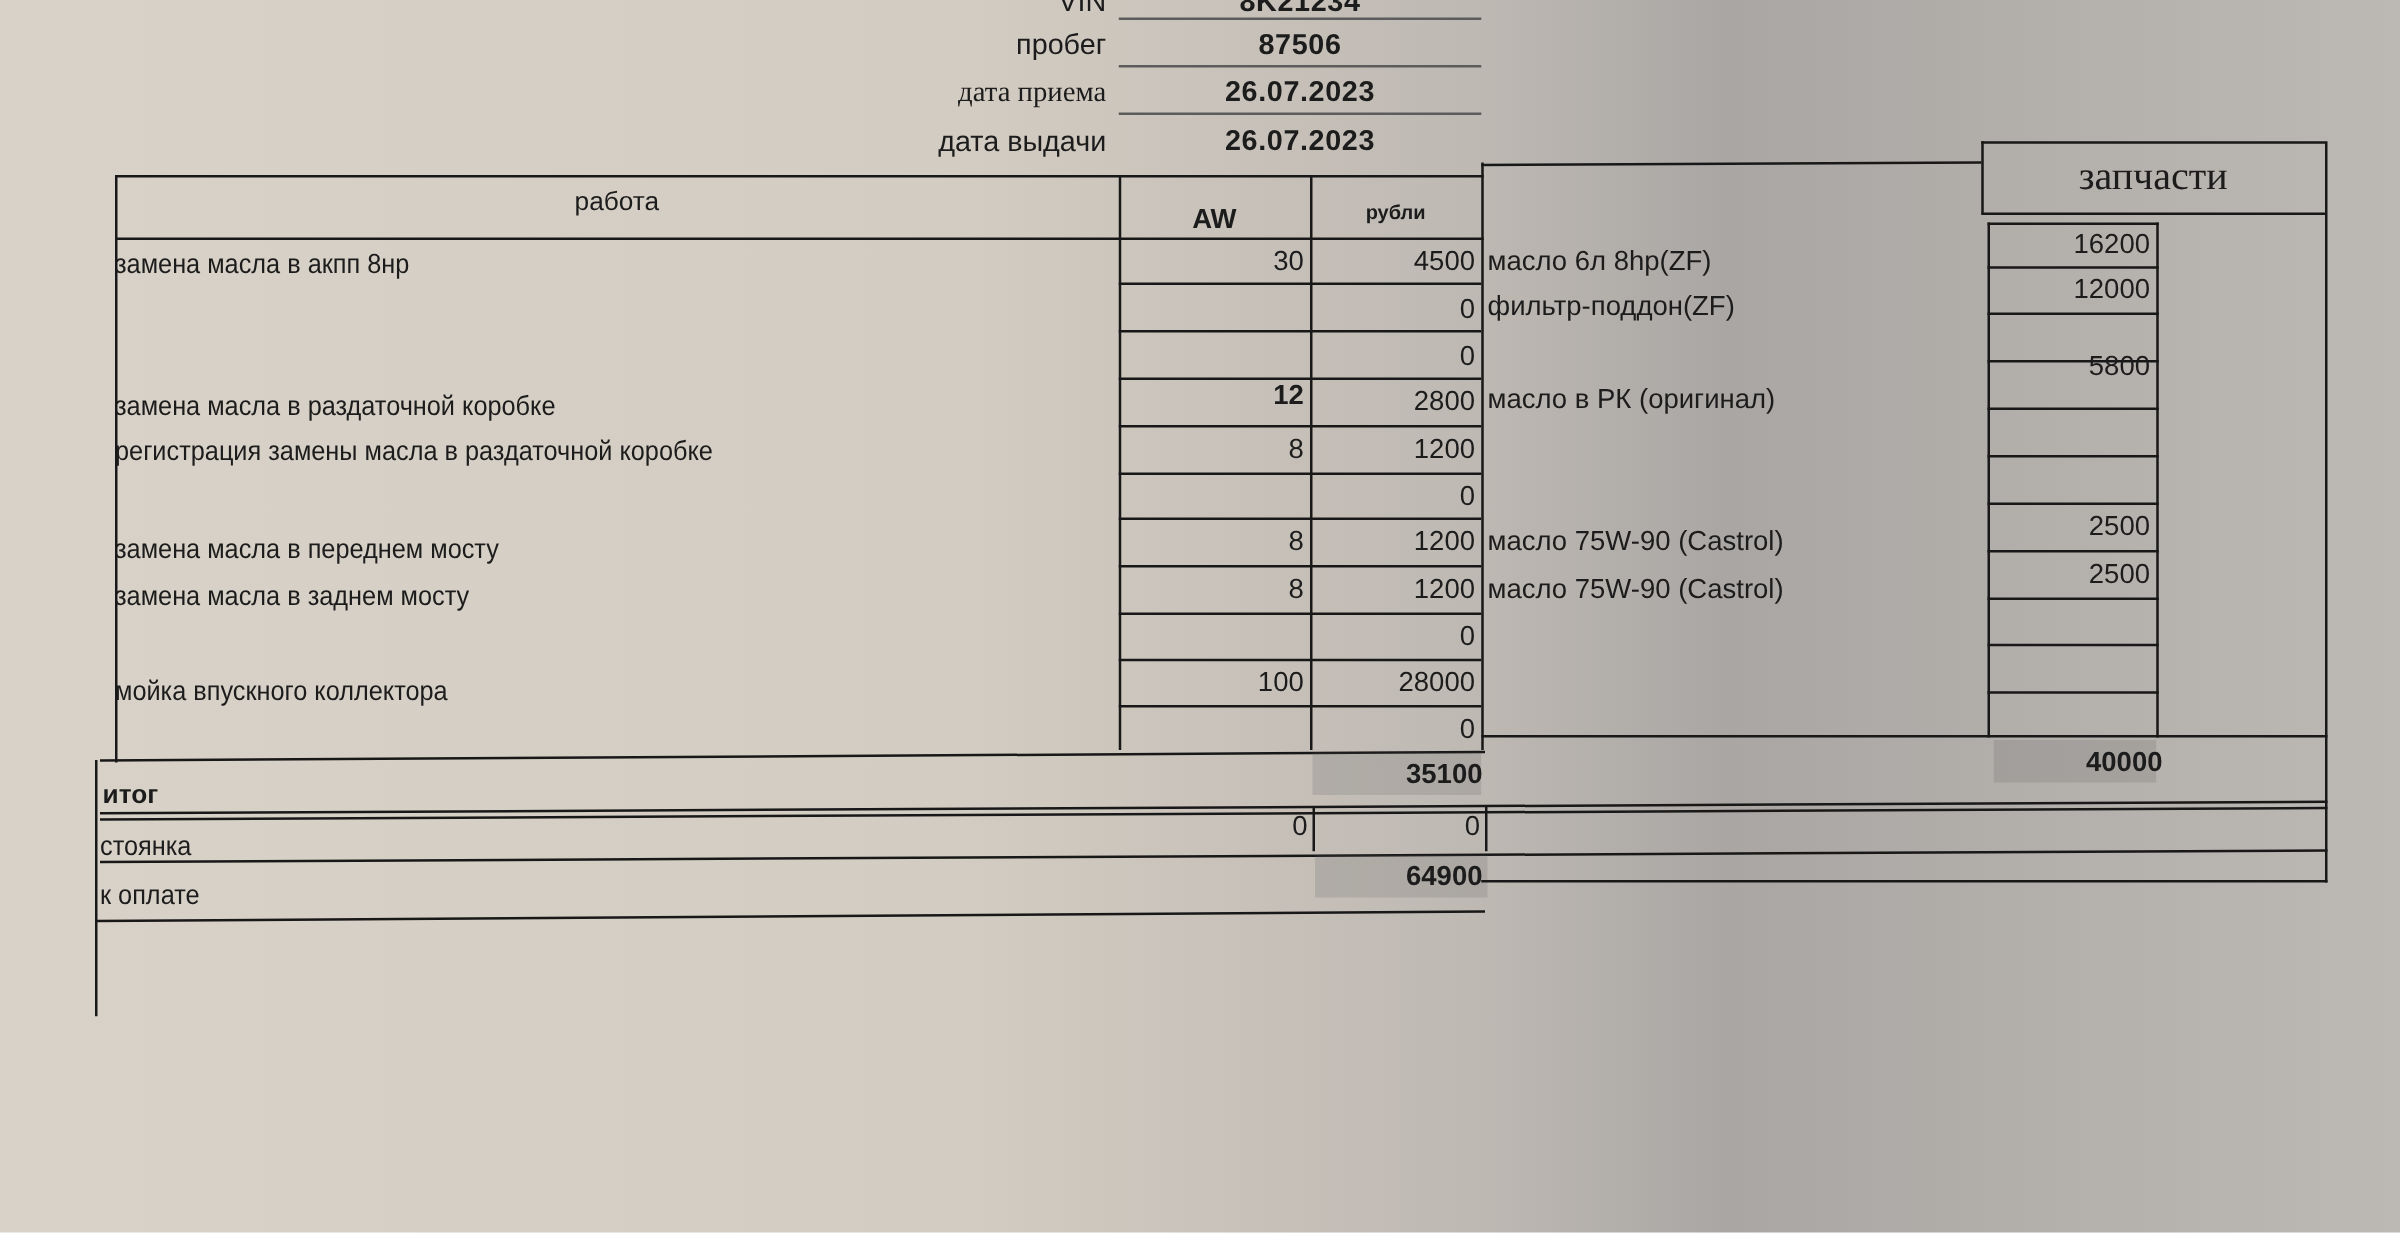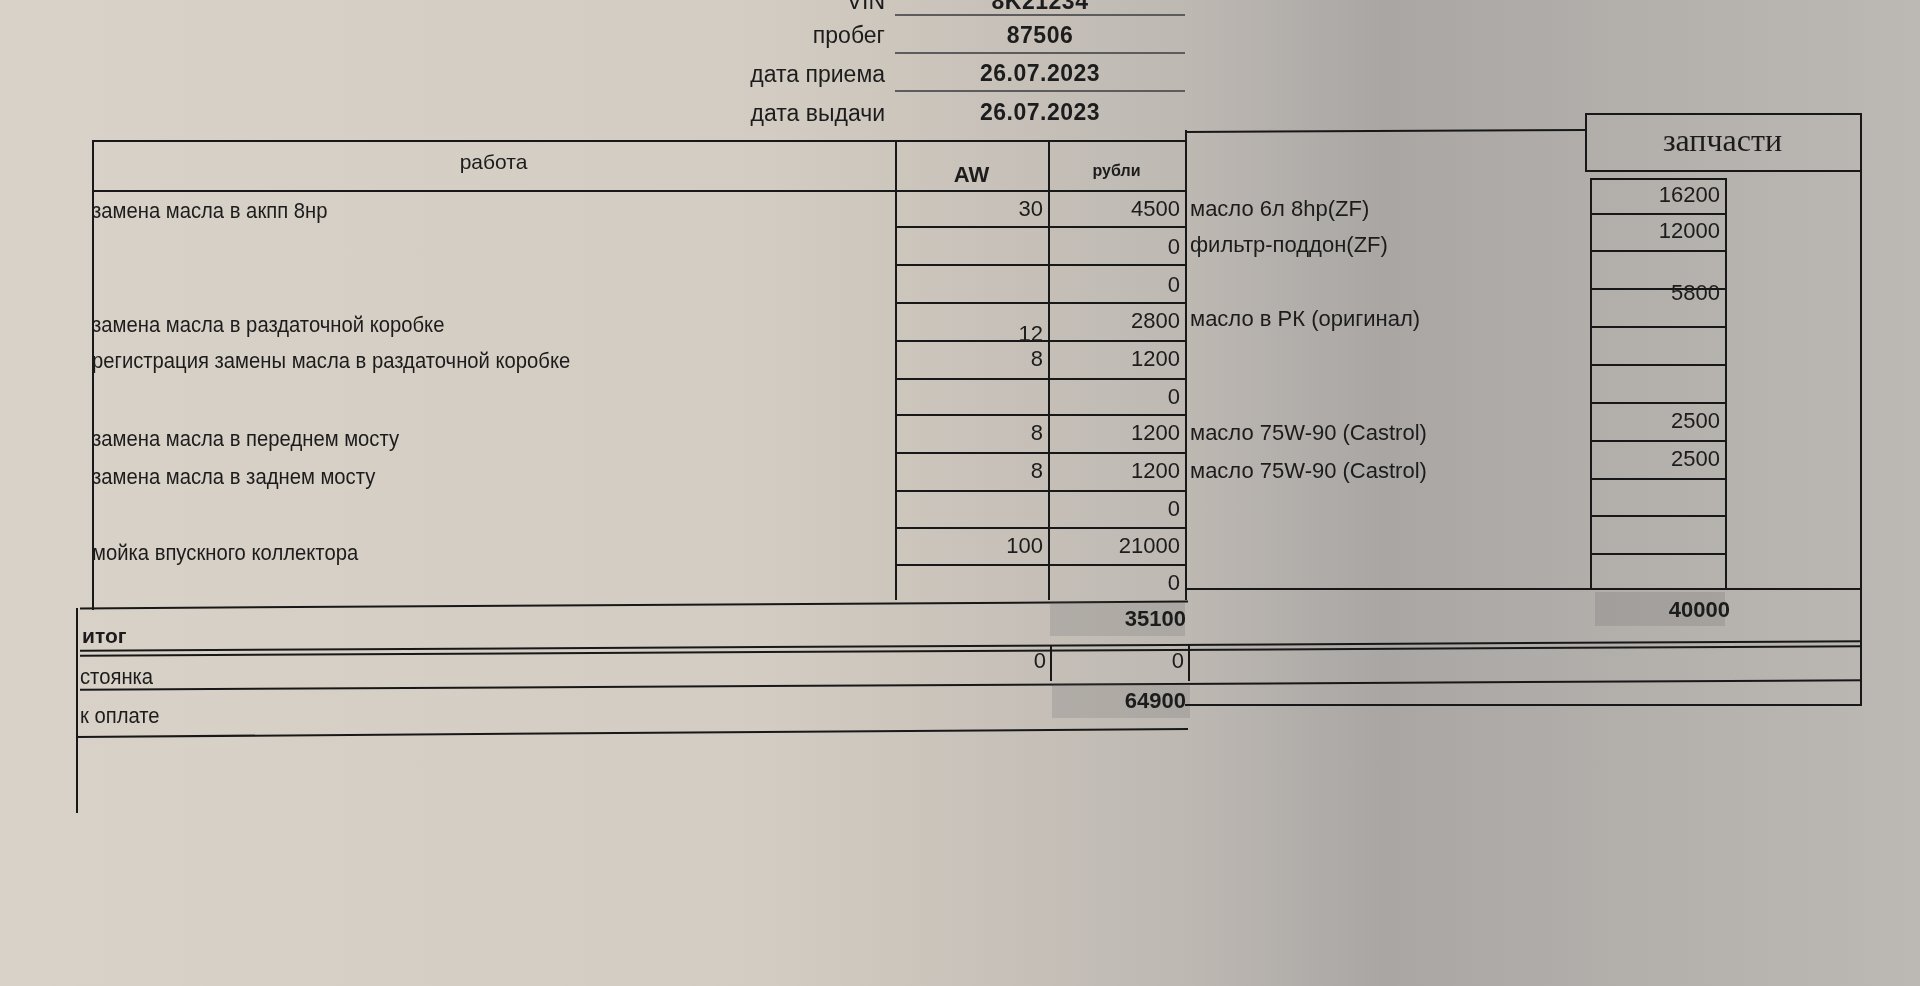--- a/index.html
+++ b/index.html
@@ -25,21 +25,21 @@
 
 <div>
   <div class="hdr-label" style="top:-12px;">VIN</div>
   <div class="hdr-value" style="top:-12px;">8K21234</div>
   <div class="hdr-line" style="top:14px;"></div>
 
   <div class="hdr-label" style="top:22px;margin-left:36px;">пробег</div>
   <div class="hdr-value" style="top:22px;">87506</div>
   <div class="hdr-line" style="top:52px;"></div>
 
-  <div class="hdr-label" style="top:61px;">дата приема</div>
+  <div class="hdr-label" style="top:61px;font-family:Liberation Serif, serif;">дата приема</div>
   <div class="hdr-value" style="top:60px;">26.07.2023</div>
   <div class="hdr-line" style="top:90px;"></div>
 
   <div class="hdr-label" style="top:100px;">дата выдачи</div>
   <div class="hdr-value" style="top:99px;">26.07.2023</div>
 </div>
 
 <div>
 
   <div class="line-h" style="left:92px; top:140px; width:1095px;"></div>
@@ -86,36 +86,36 @@
   <div class="line-h" style="left:1590px; top:553px; width:137px;"></div>
 
   <div class="work-text" style="top:198px;">замена масла в акпп 8нр</div>
   <div class="work-text" style="top:312px;">замена масла в раздаточной коробке</div>
   <div class="work-text" style="top:348px;">регистрация замены масла в раздаточной коробке</div>
   <div class="work-text" style="top:426px;">замена масла в переднем мосту</div>
   <div class="work-text" style="top:464px;">замена масла в заднем мосту</div>
   <div class="work-text" style="top:540px;">мойка впускного коллектора</div>
 
   <div class="cell-num" style="left:895px; width:148px; top:196px;">30</div>
-  <div class="cell-num" style="left:895px; width:148px; top:321px;">12</div>
+  <div class="cell-num" style="left:895px; width:148px; top:303px;font-weight:bold;">12</div>
   <div class="cell-num" style="left:895px; width:148px; top:346px;">8</div>
   <div class="cell-num" style="left:895px; width:148px; top:420px;">8</div>
   <div class="cell-num" style="left:895px; width:148px; top:458px;">8</div>
   <div class="cell-num" style="left:895px; width:148px; top:533px;">100</div>
 
   <div class="cell-num" style="left:1048px; width:132px; top:196px;">4500</div>
   <div class="cell-num" style="left:1048px; width:132px; top:234px;">0</div>
   <div class="cell-num" style="left:1048px; width:132px; top:272px;">0</div>
   <div class="cell-num" style="left:1048px; width:132px; top:308px;">2800</div>
   <div class="cell-num" style="left:1048px; width:132px; top:346px;">1200</div>
   <div class="cell-num" style="left:1048px; width:132px; top:384px;">0</div>
   <div class="cell-num" style="left:1048px; width:132px; top:420px;">1200</div>
   <div class="cell-num" style="left:1048px; width:132px; top:458px;">1200</div>
   <div class="cell-num" style="left:1048px; width:132px; top:496px;">0</div>
-  <div class="cell-num" style="left:1048px; width:132px; top:533px;">21000</div>
+  <div class="cell-num" style="left:1048px; width:132px; top:533px;">28000</div>
   <div class="cell-num" style="left:1048px; width:132px; top:570px;">0</div>
 
   <div class="part-text" style="top:196px;">масло 6л 8hp(ZF)</div>
   <div class="part-text" style="top:232px;">фильтр-поддон(ZF)</div>
   <div class="part-text" style="top:306px;">масло в РК (оригинал)</div>
   <div class="part-text" style="top:420px;">масло 75W-90 (Castrol)</div>
   <div class="part-text" style="top:458px;">масло 75W-90 (Castrol)</div>
 
   <div class="cell-num" style="left:1590px; width:130px; top:182px;">16200</div>
   <div class="cell-num" style="left:1590px; width:130px; top:218px;">12000</div>

